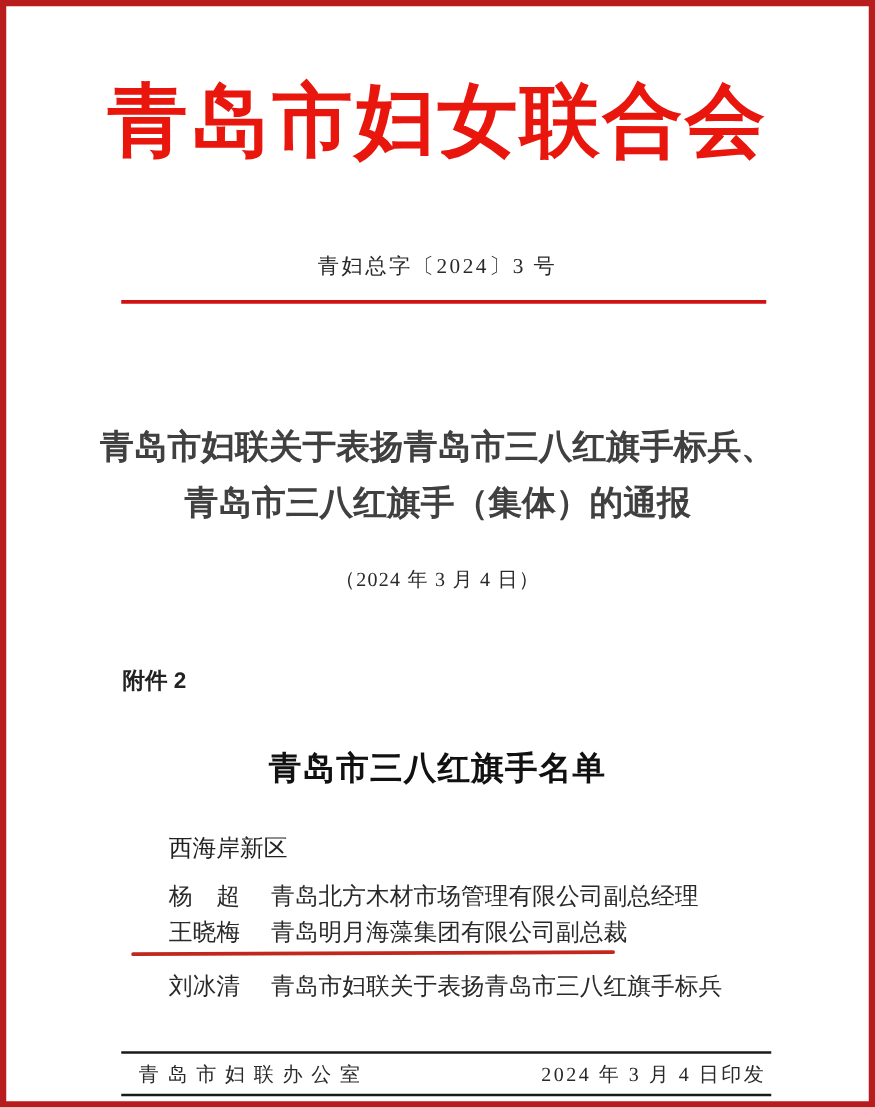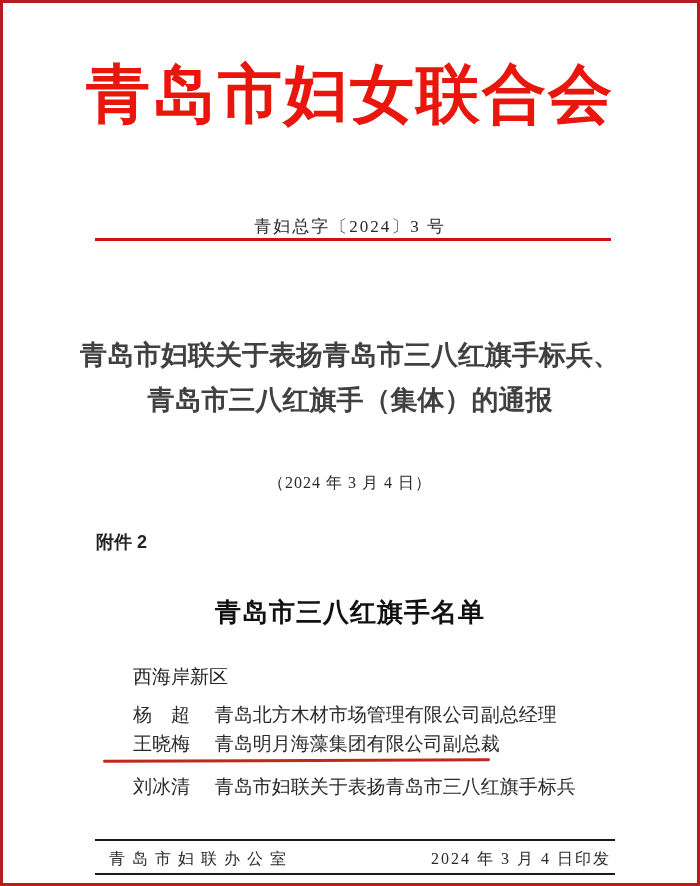--- a/index.html
+++ b/index.html
@@ -3,21 +3,21 @@
 <meta charset="utf-8">
 <style>
   * { margin: 0; padding: 0; box-sizing: border-box; }
   html, body { background: #f4f4f4; }
   .page {
     position: relative;
     width: 700px;
     height: 886px;
     margin: 0 auto;
     background: #ffffff;
-    border: 3px solid #b91c1c;
+    border: 5px solid #b91c1c;
     overflow: hidden;
     font-family: "Liberation Serif", "DejaVu Serif", serif;
     color: #1c1c1c;
   }
   .org-title {
     position: absolute;
     top: 48px; left: 0; width: 100%;
     text-align: center;
     font-size: 64px;
     font-weight: bold;
@@ -25,40 +25,39 @@
     color: #e8160c;
     font-family: "Liberation Serif", "DejaVu Serif", serif;
   }
   .doc-number {
     position: absolute;
     top: 196px; left: 0; width: 100%;
     text-align: center;
     font-size: 17px;
     letter-spacing: 2px;
     color: #2a2a2a;
-    margin-top: 16px;
   }
   .red-divider {
     position: absolute;
     top: 235px; left: 92px;
     width: 516px; height: 3px;
     background: #d01212;
   }
   .main-title {
     position: absolute;
     top: 330px; left: 0; width: 100%;
     text-align: center;
     font-size: 27px;
     font-weight: bold;
     line-height: 45px;
     color: #404040;
   }
   .date-line {
     position: absolute;
-    top: 470px; left: 0; width: 100%;
+    top: 449px; left: 0; width: 100%;
     text-align: center;
     font-size: 16px;
     letter-spacing: 1px;
     color: #2a2a2a;
   }
   .attachment-label {
     position: absolute;
     top: 527px; left: 93px;
     font-size: 18px;
     font-weight: 700;

